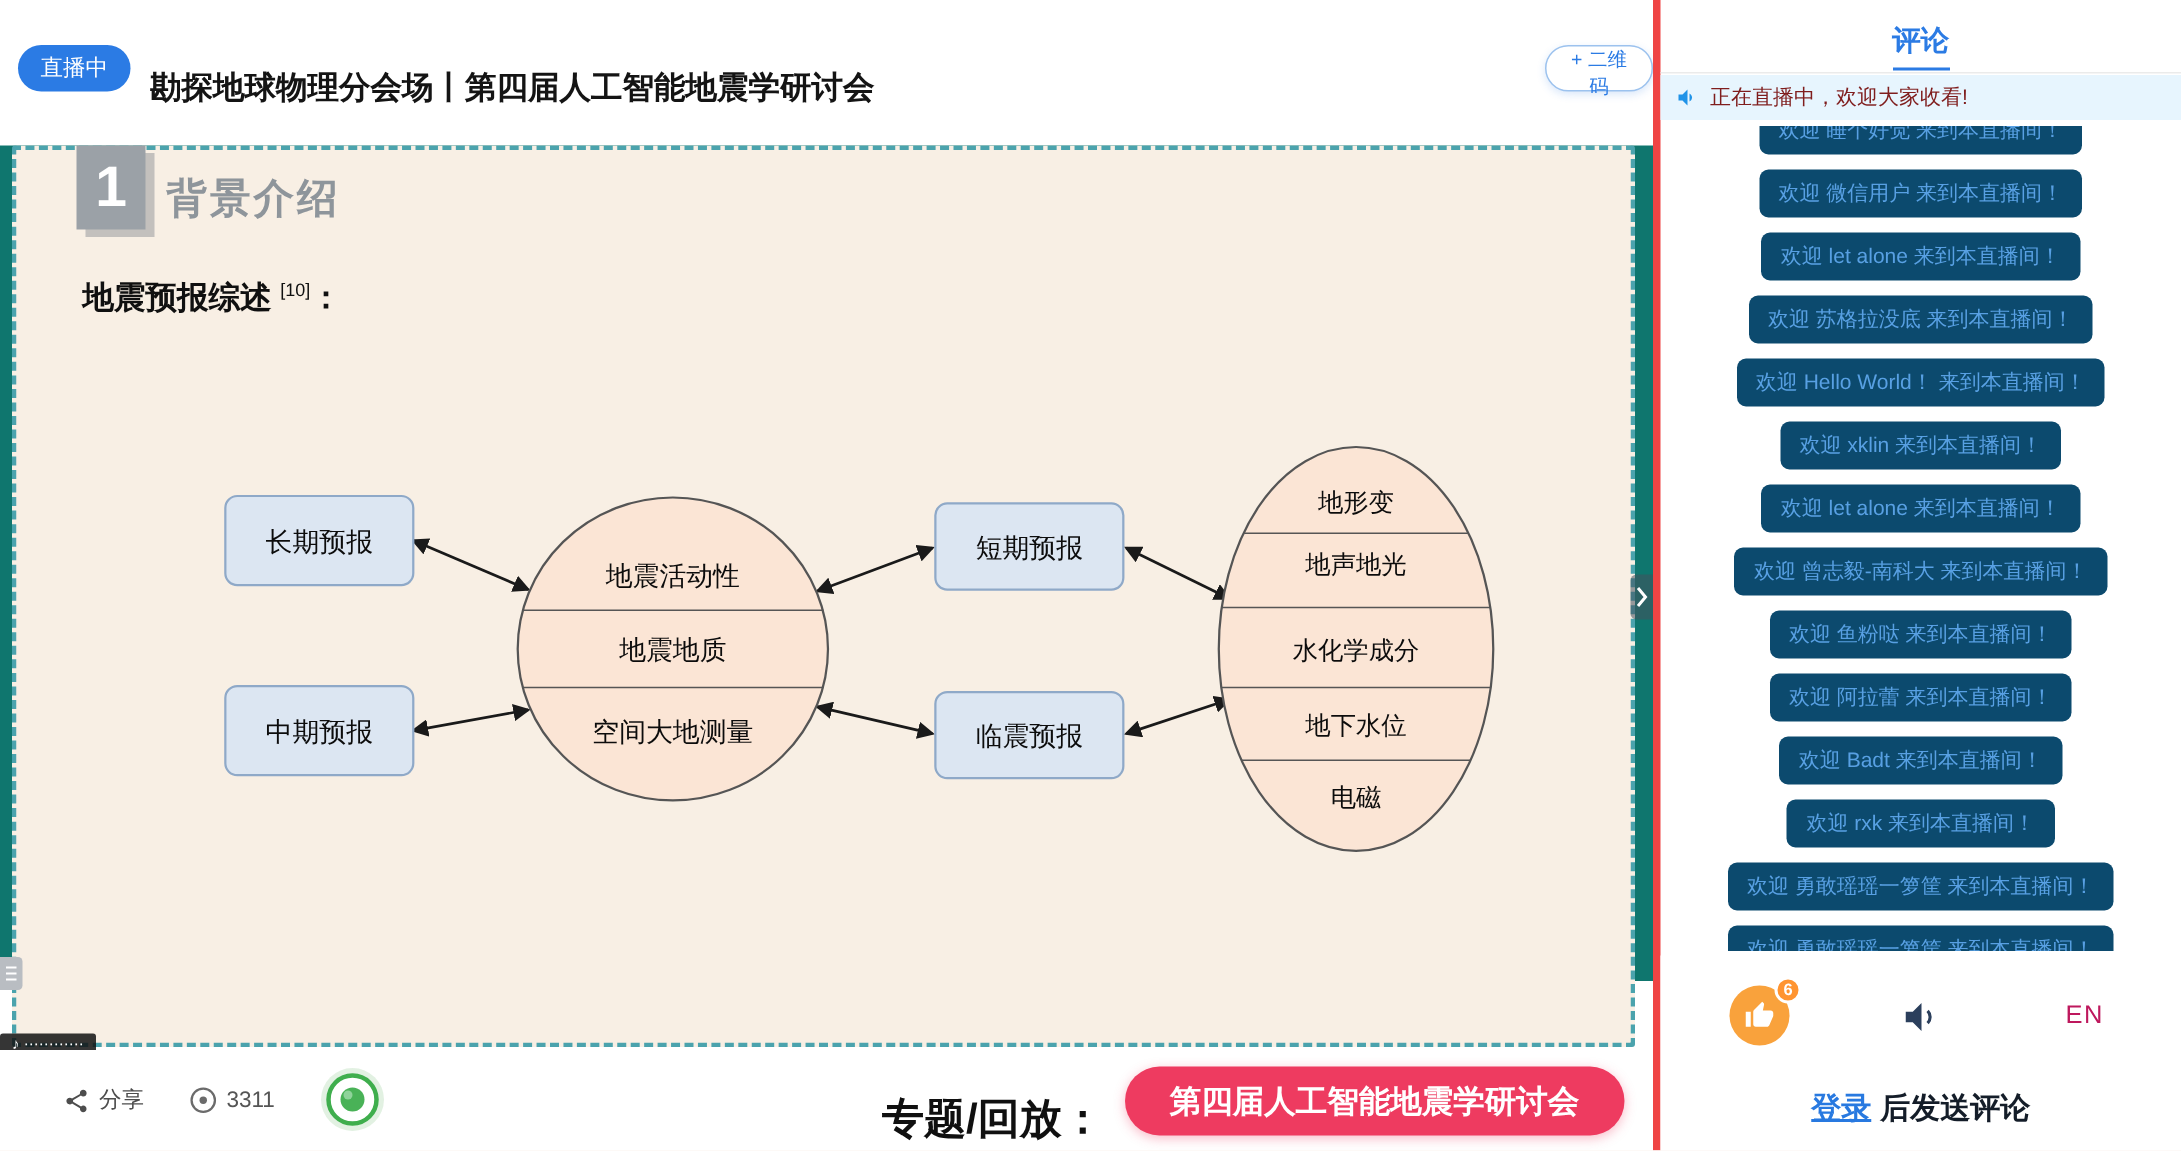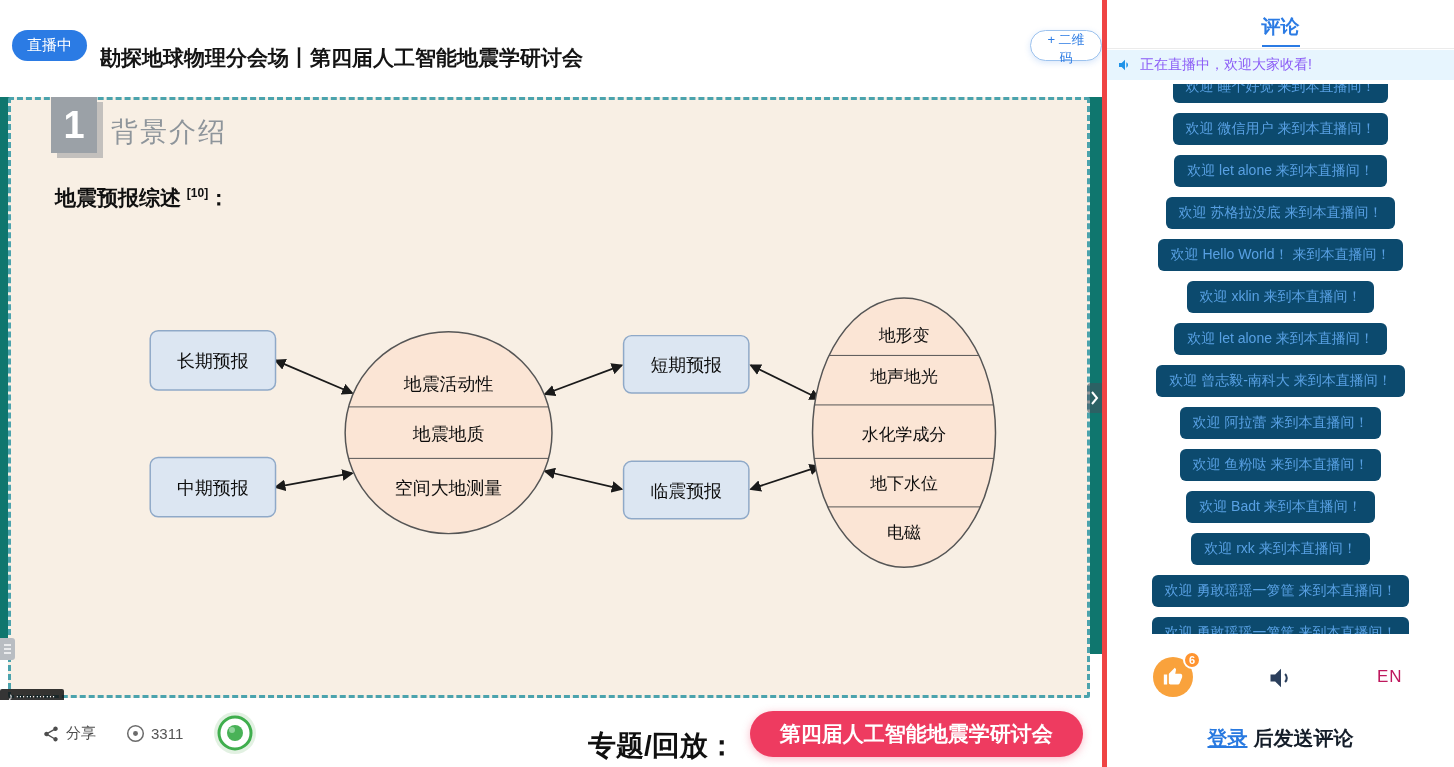--- a/index.html
+++ b/index.html
@@ -25,23 +25,23 @@
   
   .slide {
     position:absolute; left:8px; top:97px; width:1082px; height:601px;
     background:#f8efe4; border:3px dashed #4ba3ad; border-radius:2px;
   }
   .num-badge {
     position:absolute; left:40px; top:-3px; width:46px; height:56px; background:#9ba1a7;
     color:#fff; font-size:38px; font-weight:700; text-align:center; line-height:56px;
     box-shadow:6px 5px 0 rgba(130,136,142,.45);
   }
-  .section-title { position:absolute; left:100px; top:14px; font-size:27px; font-weight:400; color:#8e959b; letter-spacing:2px;text-align:right; }
+  .section-title { position:absolute; left:100px; top:14px; font-size:27px; font-weight:700; color:#8e959b; letter-spacing:2px;text-align:right; }
   .lead { position:absolute; left:44px; top:84px; font-size:21px; font-weight:700; color:#101010; }
-  .lead sup { font-size:12px; font-weight:700; }
+  .lead sup { font-size:12px; font-weight:400; }
   .diagram { position:absolute; left:0; top:0; width:100%; height:100%; }
   .diagram text { font-family:"Liberation Sans","DejaVu Sans",sans-serif; font-size:18px; fill:#0c0c0c; font-weight:500; text-anchor:middle; }
   .diagram .ell-txt { font-size:17px; }
   .diagram .fbox { fill:#dce6f2; stroke:#8fa9c8; stroke-width:1.5; }
   .diagram .peach { fill:#fbe5d5; stroke:#555; stroke-width:1.5; }
   .diagram .chord { stroke:#555; stroke-width:1; }
   .diagram .conn { stroke:#1a1a1a; stroke-width:1.8; }
   .music-overlay {
     position:absolute; left:0px; top:689px; background:rgba(18,18,18,.85); color:#fff;
     font-size:10px; padding:2px 8px; border-radius:2px; white-space:nowrap;
@@ -70,21 +70,21 @@
     border:none; background:#ee3b60; color:#fff; font-size:21px; font-weight:700;
     padding:9px 30px; border-radius:23px; cursor:pointer; font-family:inherit;
     box-shadow:0 2px 8px rgba(238,59,96,.35); white-space:nowrap;
   }
   
   .sidebar { position:absolute; left:1102px; top:0; width:352px; height:767px; background:#fff; border-left:5px solid #ef4444; }
   .sb-head { position:absolute; top:0; left:0; width:100%; height:49px; border-bottom:1px solid #ebebeb; text-align:center; }
   .sb-title { display:inline-block; margin-top:14px; color:#2b7be4; font-size:19px; font-weight:600; border-bottom:2px solid #2b7be4; padding-bottom:5px; }
   .notice {
     position:absolute; top:50px; left:0; width:100%; height:30px; background:#e7f5fe;
-    display:flex; align-items:center; gap:7px; padding:0 10px; color:#8b5cf6; font-size:14px;
+    display:flex; align-items:center; gap:7px; padding:0 10px; color:#7f1d1d; font-size:14px;
     overflow:hidden; white-space:nowrap;
   }
   .messages {
     position:absolute; top:84px; left:0; width:100%; height:550px; overflow:hidden;
     display:flex; flex-direction:column; align-items:center; gap:10px;
   }
   .msg {
     background:#0c4a6e; color:#58a0e3; font-size:14px; padding:7px 13px;
     border-radius:6px; white-space:nowrap; max-width:344px;
   }
@@ -245,22 +245,22 @@
 
     <div class="messages">
       <div class="msg">欢迎 睡个好觉 来到本直播间！</div>
       <div class="msg">欢迎 微信用户 来到本直播间！</div>
       <div class="msg">欢迎 let alone 来到本直播间！</div>
       <div class="msg">欢迎 苏格拉没底 来到本直播间！</div>
       <div class="msg">欢迎 Hello World！ 来到本直播间！</div>
       <div class="msg">欢迎 xklin 来到本直播间！</div>
       <div class="msg">欢迎 let alone 来到本直播间！</div>
       <div class="msg">欢迎 曾志毅-南科大 来到本直播间！</div>
+      <div class="msg">欢迎 鱼粉哒 来到本直播间！</div>
       <div class="msg">欢迎 阿拉蕾 来到本直播间！</div>
-      <div class="msg">欢迎 鱼粉哒 来到本直播间！</div>
       <div class="msg">欢迎 Badt 来到本直播间！</div>
       <div class="msg">欢迎 rxk 来到本直播间！</div>
       <div class="msg">欢迎 勇敢瑶瑶一箩筐 来到本直播间！</div>
       <div class="msg">欢迎 勇敢瑶瑶一箩筐 来到本直播间！</div>
     </div>
 
     <div class="sb-bottom">
       <div class="like-wrap">
         <div class="like-circle">
           <svg width="20" height="20" viewBox="0 0 24 24">

